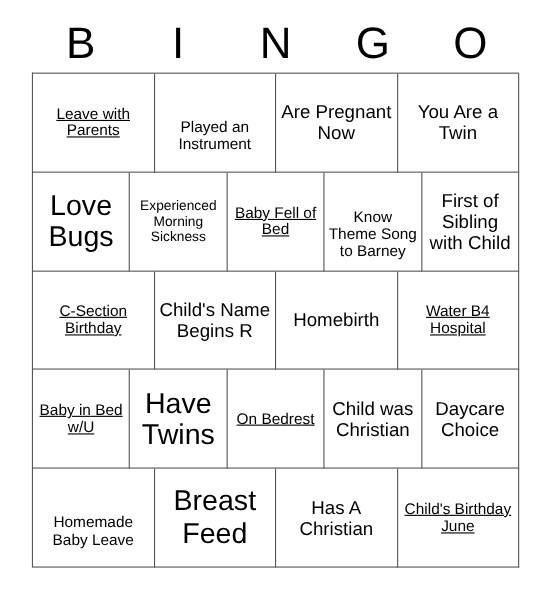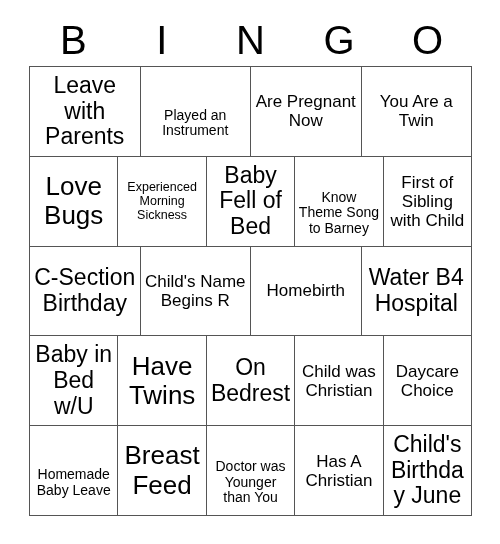--- a/index.html
+++ b/index.html
@@ -71,21 +71,21 @@
     overflow: hidden;
   }
   .cell-text {
     display: block;
     width: 100%;
     line-height: 1.12;
     word-wrap: break-word;
   }
   
   .sz-xl .cell-text { font-size: 26px; }
-  .sz-lg .cell-text { font-size: 23px; }
+  .sz-lg .cell-text { font-size: 14px; text-decoration: underline; }
   .sz-md .cell-text { font-size: 17px; }
   .sz-sm .cell-text { font-size: 14px; margin-top: 24px; }
   .sz-xs .cell-text { font-size: 12.5px; }
 </style>
 </head>
 <body>
 
 <div class="card">
 
   <div class="header-row">
@@ -164,23 +164,20 @@
         </div>
     </div>
 
     <div class="grid-row">
       <div class="cell sz-sm">
           <span class="cell-text">Homemade Baby Leave</span>
         </div>
       <div class="cell sz-xl">
           <span class="cell-text">Breast Feed</span>
         </div>
-      <div class="cell sz-sm">
-          <span class="cell-text">Doctor was Younger than You</span>
-        </div>
       <div class="cell sz-md">
           <span class="cell-text">Has A Christian</span>
         </div>
       <div class="cell sz-lg">
           <span class="cell-text">Child's Birthday June</span>
         </div>
     </div>
 
   </div>
 </div>

